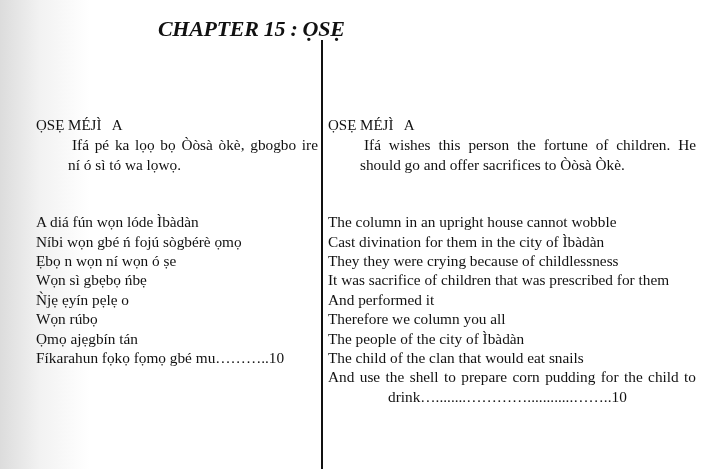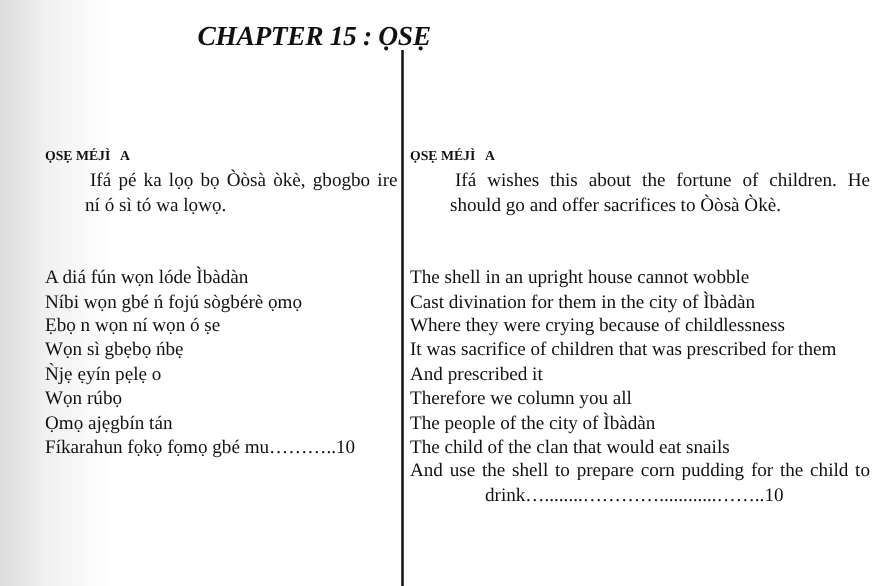--- a/index.html
+++ b/index.html
@@ -12,21 +12,21 @@
   .title {
     position: absolute; left: 158px; top: 16px;
     font-size: 22px; font-weight: bold; letter-spacing: -0.3px; white-space: nowrap; font-style: italic;
   }
   .divider {
     position: absolute; left: 321px; top: 40px; width: 2px; height: 429px; background: #111;
   }
   .col { position: absolute; font-size: 15.3px; line-height: 19.4px; }
   .col.left { left: 36px; top: 116px; width: 282px; }
   .col.right { left: 328px; top: 116px; width: 368px; }
-  .heading { font-weight: bold; font-size: 11px; white-space: pre; }
+  .heading { font-weight: normal; font-size: 15px; white-space: pre; }
   .intro { text-align: justify; margin-left: 32px; }
   .intro.indent { text-indent: 4px; }
   .verses { margin-top: 38px; }
   .verse { white-space: nowrap; }
   .right .verse.wrap { white-space: normal; text-align: justify; text-align-last: left; padding-left: 60px; text-indent: -60px; }
 </style>
 </head>
 <body>
 
 <div class="title">CHAPTER 15 : ỌSẸ</div>
@@ -42,25 +42,25 @@
     <div class="verse">Wọn sì gbẹbọ ńbẹ</div>
     <div class="verse">Ǹjẹ ẹyín pẹlẹ o</div>
     <div class="verse">Wọn rúbọ</div>
     <div class="verse">Ọmọ ajẹgbín tán</div>
     <div class="verse">Fíkarahun fọkọ  fọmọ gbé mu………..10</div>
   </div>
 </div>
 
 <div class="col right">
   <div class="heading">ỌSẸ MÉJÌ   A</div>
-  <div class="intro indent">Ifá wishes this about the fortune of children. He should go and offer sacrifices to Òòsà Òkè.</div>
+  <div class="intro indent">Ifá wishes this person the fortune of children. He should go and offer sacrifices to Òòsà Òkè.</div>
   <div class="verses">
-    <div class="verse">The shell in an upright house cannot wobble</div>
+    <div class="verse">The column in an upright house cannot wobble</div>
     <div class="verse">Cast divination for them in the city of Ìbàdàn</div>
-    <div class="verse">Where they were crying because of childlessness</div>
+    <div class="verse">They they were crying because of childlessness</div>
     <div class="verse wrap">It was sacrifice of children that was prescribed for them</div>
-    <div class="verse">And prescribed it</div>
+    <div class="verse">And performed it</div>
     <div class="verse">Therefore we column you all</div>
     <div class="verse">The people of the city of Ìbàdàn</div>
     <div class="verse">The child of the clan that would eat snails</div>
     <div class="verse wrap">And use the shell to prepare corn pudding for the child to drink…........…………............……..10</div>
   </div>
 </div>
 
 </body></html>

